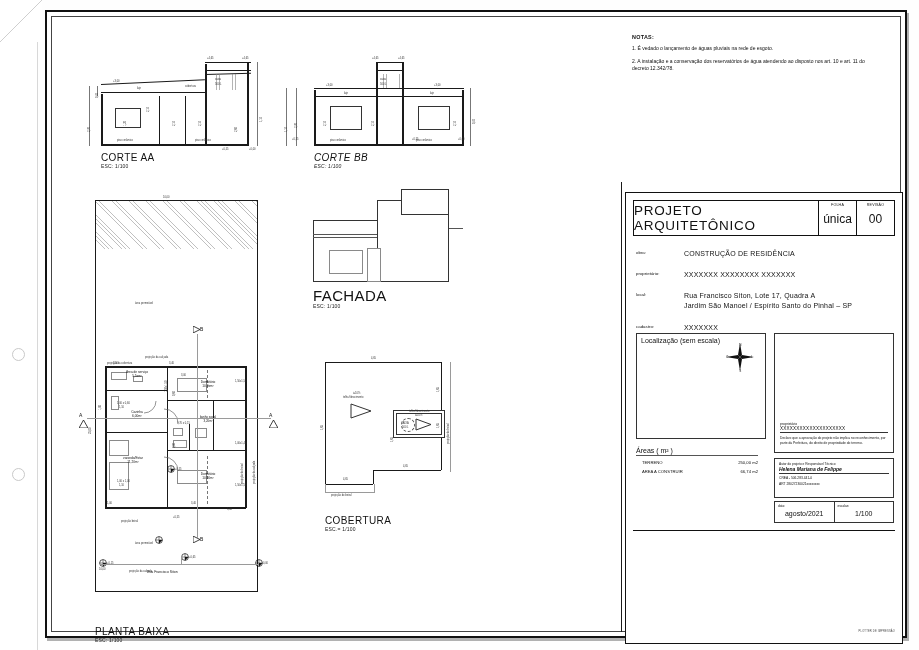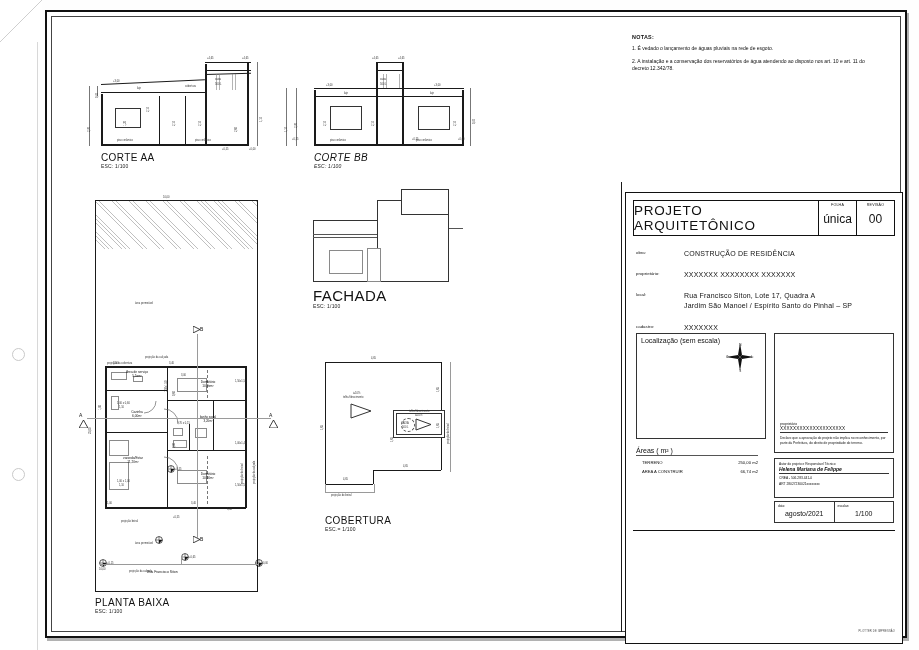--- a/index.html
+++ b/index.html
@@ -486,21 +486,21 @@
         <circle cx="4" cy="4" r="3.4" fill="none" stroke="#111" stroke-width=".7"></circle>
         <path d="M4 .6 L4 7.4 M.6 4 L7.4 4" stroke="#111" stroke-width=".5"></path>
         <path d="M4 4 L7.4 4 L4 7.4 Z" fill="#111"></path>
       </svg>
 
       <div class="hair" style="left:24px; top:380px; width:158px; height:.6px;"></div>
       <div class="hair" style="left:104px; top:372px; width:.6px; height:9px;"></div>
       <div style="position:absolute; left:70px; top:386px; font-size:3.4px; color:#111;">Rua Francisco Siton</div>
 
       <div class="cap" style="position:absolute; left:18px; top:414px;">
-        <div class="t" style="font-size:10px;">PLANTA BAIXA</div>
+        <div class="t" style="font-size:10px;margin-top:29px;">PLANTA BAIXA</div>
         <div class="s">ESC: 1/100</div>
       </div>
     </div>
 
     <div id="notas-block">
       <div id="notas-title">NOTAS:</div>
       <div class="nota-item">1. É vedado o lançamento de águas pluviais na rede de esgoto.</div>
       <div class="nota-item">2. A instalação e a conservação dos reservatórios de água atendendo ao disposto nos art. 10 e art. 11 do decreto 12.342/78.</div>
     </div>
 

